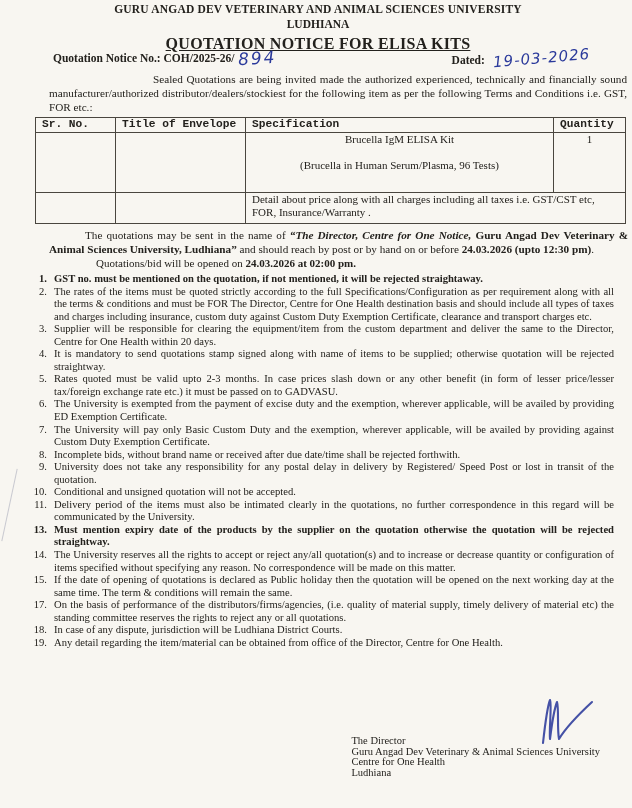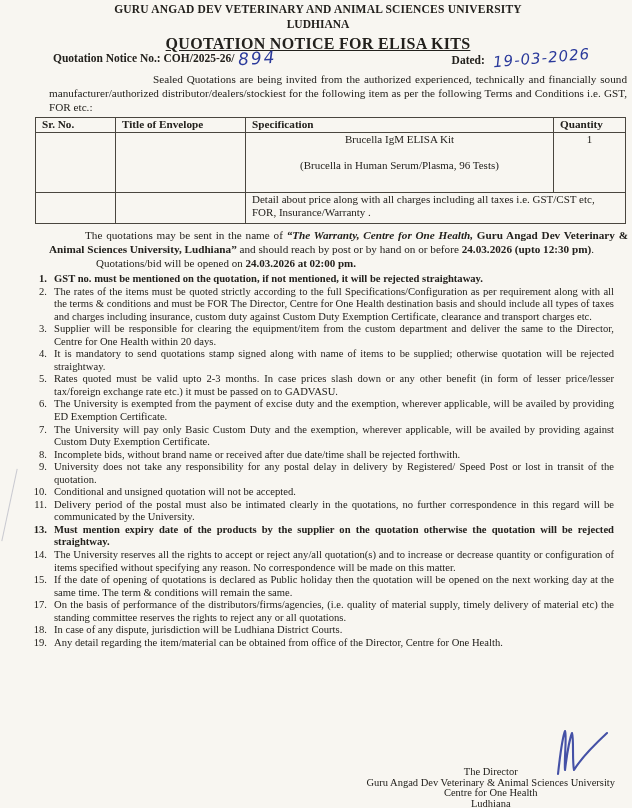--- a/index.html
+++ b/index.html
@@ -34,40 +34,40 @@
   .intro{font-size:11.2px;line-height:13.8px;text-align:justify;margin:3px 0 3px 29px;width:578px;text-indent:104px;}
   .addr{font-size:11.2px;line-height:13.2px;text-align:justify;margin:5px 0 0 29px;width:579px;text-indent:36px;}
   .addr .bi{font-weight:bold;font-style:italic;}
   .addr .b{font-weight:bold;}
   .opened{font-size:11px;line-height:13.2px;margin:1px 0 2px 76px;}
   .opened .b{font-weight:bold;}
 
   
   table.items{border-collapse:collapse;table-layout:fixed;width:590px;margin:2px 0 0 15px;background:transparent;}
   table.items th, table.items td{border:1px solid #4a463f;padding:0 6px;vertical-align:top;font-size:11px;line-height:13px;}
-  table.items th{font-weight:bold;font-size:11.2px;text-align:left;height:14px;padding-top:0;}
+  table.items th{font-weight:bold;font-size:11.2px;text-align:left;height:14px;padding-top:0;font-family:Liberation Mono, monospace;}
   th.c-spec,th.c-qty{text-align:center;}
   col.c1{width:80px;}col.c2{width:130px;}col.c3{width:308px;}col.c4{width:72px;}
   td.spec{text-align:center;}
   td.spec .l2{margin-top:13px;}
   td.qty{text-align:center;vertical-align:middle;}
   tr.r1{height:56px;}
   tr.r2{height:60px;}
   tr.r3{height:31px;}
   td.detail{font-size:11.2px;line-height:13.5px;padding-top:1px;}
 
   
   ol.terms{list-style:none;margin:3px 0 0 0;padding:0;}
   ol.terms li{display:flex;font-size:10.6px;line-height:12.55px;margin:0;}
   ol.terms li .num{flex:none;width:27px;text-align:right;margin-right:7px;}
   ol.terms li .tx{flex:1;text-align:justify;padding-right:2px;}
   ol.terms li.bold{font-weight:bold;}
 
   
-  .sig{position:absolute;right:17px;top:736px;text-align:center;font-size:10.5px;line-height:10.6px;margin-top:31px;}
+  .sig{position:absolute;right:32px;top:736px;text-align:left;font-size:10.5px;line-height:10.6px;}
   .sig .sgline{white-space:nowrap;}
   .sig svg{position:absolute;right:4px;top:-43px;}
 
   
   .crease{position:absolute;left:9px;top:468px;width:1px;height:74px;background:#8d93a8;opacity:.45;transform:rotate(12deg);}
 </style>
 </head>
 <body>
 
 <div class="page">
@@ -81,21 +81,21 @@
 
     <div class="notice-row">
       <span>Quotation Notice No.: COH/2025-26/</span>
       <span class="hand hand-no">894</span>
       <span class="dated-wrap">
         <span>Dated:</span>
         <span class="hand hand-date">19-03-2026</span>
       </span>
     </div>
 
-    <p class="intro">Sealed Quotations are being invited from the authorized experienced, technically and financially sound manufacturer/authorized distributor/dealers/stockiest for the following item as per the following Terms and Conditions i.e. GST, FOR etc.:</p>
+    <p class="intro">Sealed Quotations are being invited made the authorized experienced, technically and financially sound manufacturer/authorized distributor/dealers/stockiest for the following item as per the following Terms and Conditions i.e. GST, FOR etc.:</p>
 
     <table class="items">
       <colgroup>
           <col class="c1">
           <col class="c2">
           <col class="c3">
           <col class="c4">
         </colgroup>
       <thead>
         <tr>
@@ -116,21 +116,21 @@
           <td class="qty">1</td>
         </tr>
         <tr class="r3">
           <td></td>
           <td></td>
           <td class="detail" colspan="2">Detail about price along with all charges including all taxes i.e. GST/CST etc, FOR, Insurance/Warranty .</td>
         </tr>
       </tbody>
     </table>
 
-    <p class="addr"><span>The quotations may be sent in the name of </span><span class="bi">“The Warranty, Centre for One Health,</span><span class="b"> Guru Angad Dev Veterinary &amp; Animal Sciences University, Ludhiana”</span><span> and should reach by post or by hand on or before </span><span class="b">24.03.2026 (upto 12:30 pm)</span><span>.</span></p>
+    <p class="addr"><span>The quotations may be sent in the name of </span><span class="bi">“The Director, Centre for One Notice,</span><span class="b"> Guru Angad Dev Veterinary &amp; Animal Sciences University, Ludhiana”</span><span> and should reach by post or by hand on or before </span><span class="b">24.03.2026 (upto 12:30 pm)</span><span>.</span></p>
 
     <p class="opened"><span>Quotations/bid will be opened on </span><span class="b">24.03.2026 at 02:00 pm.</span></p>
 
     <ol class="terms">
         <li class="bold">
           <span class="num">1.</span>
           <span class="tx">GST no. must be mentioned on the quotation, if not mentioned, it will be rejected straightaway.</span>
         </li>
         <li>
           <span class="num">2.</span>
@@ -163,21 +163,21 @@
         <li>
           <span class="num">9.</span>
           <span class="tx">University does not take any responsibility for any postal delay in delivery by Registered/ Speed Post or lost in transit of the quotation.</span>
         </li>
         <li>
           <span class="num">10.</span>
           <span class="tx">Conditional and unsigned quotation will not be accepted.</span>
         </li>
         <li>
           <span class="num">11.</span>
-          <span class="tx">Delivery period of the postal must also be intimated clearly in the quotations, no further correspondence in this regard will be communicated by the University.</span>
+          <span class="tx">Delivery period of the items must also be intimated clearly in the quotations, no further correspondence in this regard will be communicated by the University.</span>
         </li>
         <li class="bold">
           <span class="num">13.</span>
           <span class="tx">Must mention expiry date of the products by the supplier on the quotation otherwise the quotation will be rejected straightway.</span>
         </li>
         <li>
           <span class="num">14.</span>
           <span class="tx">The University reserves all the rights to accept or reject any/all quotation(s) and to increase or decrease quantity or configuration of items specified without specifying any reason. No correspondence will be made on this matter.</span>
         </li>
         <li>

